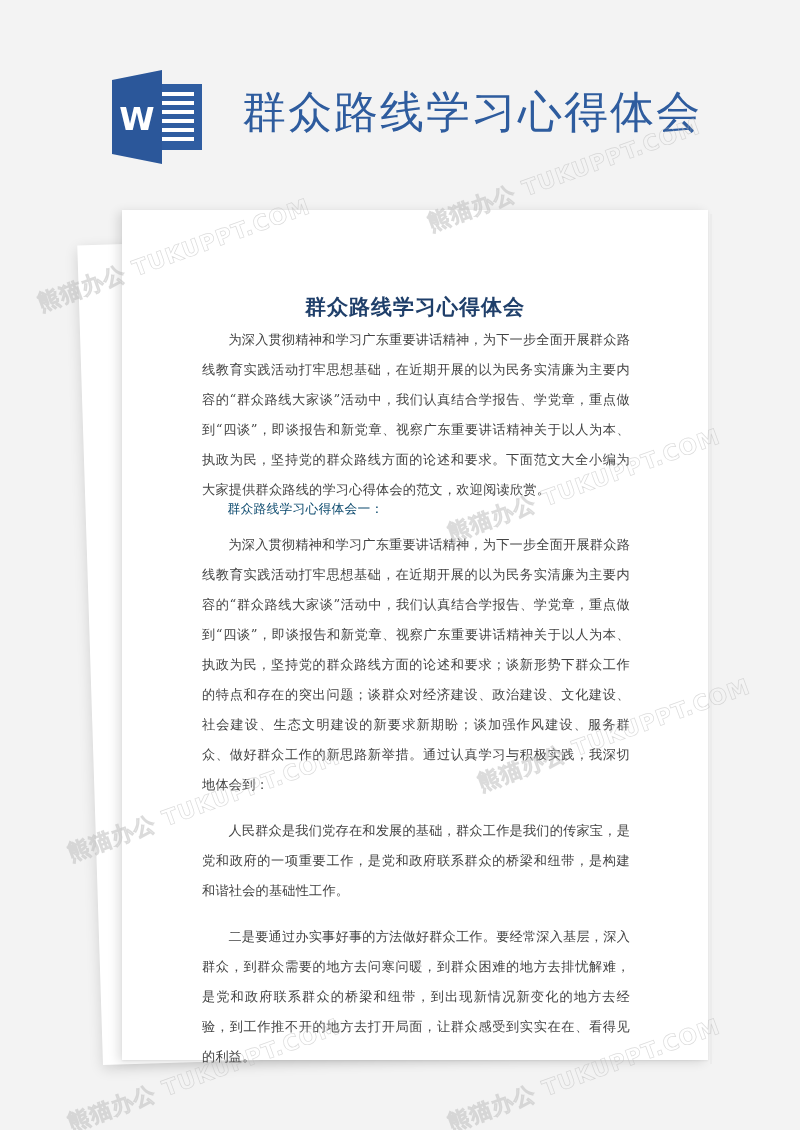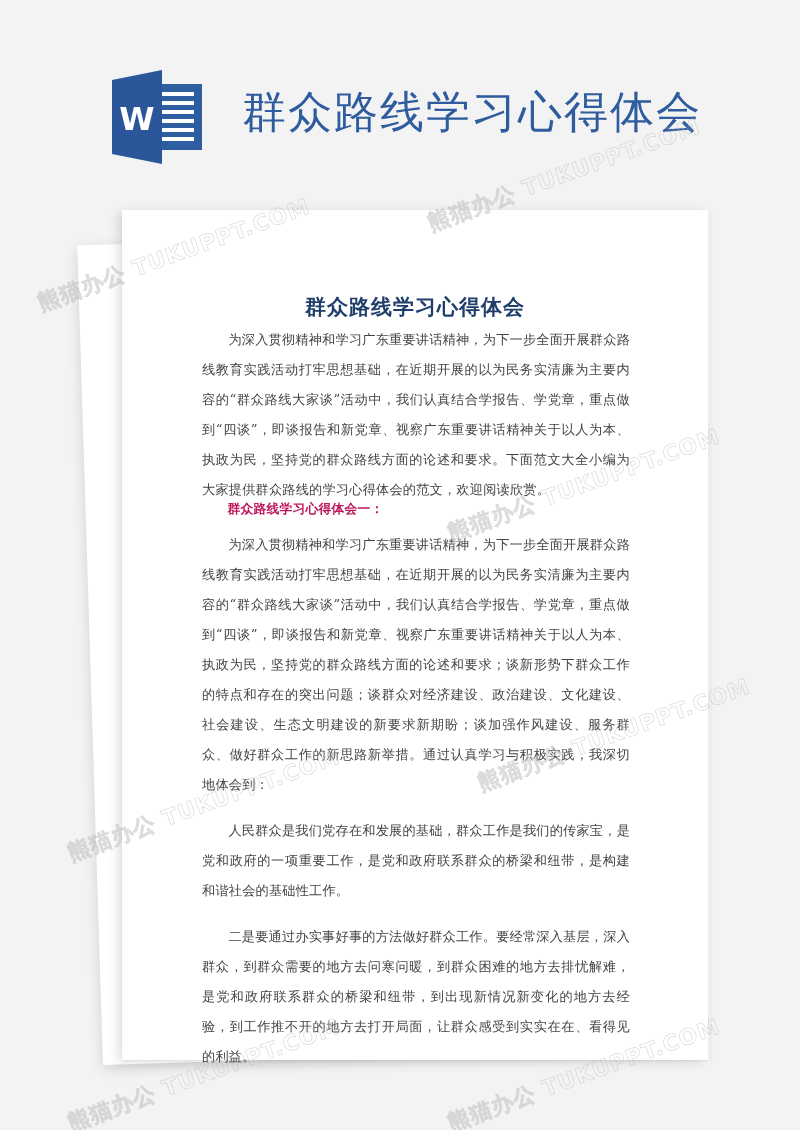--- a/index.html
+++ b/index.html
@@ -90,24 +90,24 @@
     letter-spacing: 0.2px;
   }
   .body-text p {
     margin: 0;
     text-indent: 2em;
   }
   .intro { top: 115px; }
   .section { top: 284px; }
   .section-heading {
     font-family: "DejaVu Serif", serif;
-    font-weight: bold;
+    font-weight: normal;
     font-size: 12.8px;
     text-indent: 2em;
-    color: #be185d;
+    color: #0c4a6e;
     margin: 0 0 6px 0;
   }
   .section p.gap { margin-top: 16px; }
   .watermark {
     position: absolute;
     font-family: "DejaVu Sans", sans-serif;
     font-weight: bold;
     font-size: 22px;
     color: transparent;
     -webkit-text-stroke: 0.7px rgba(190,190,190,0.55);

